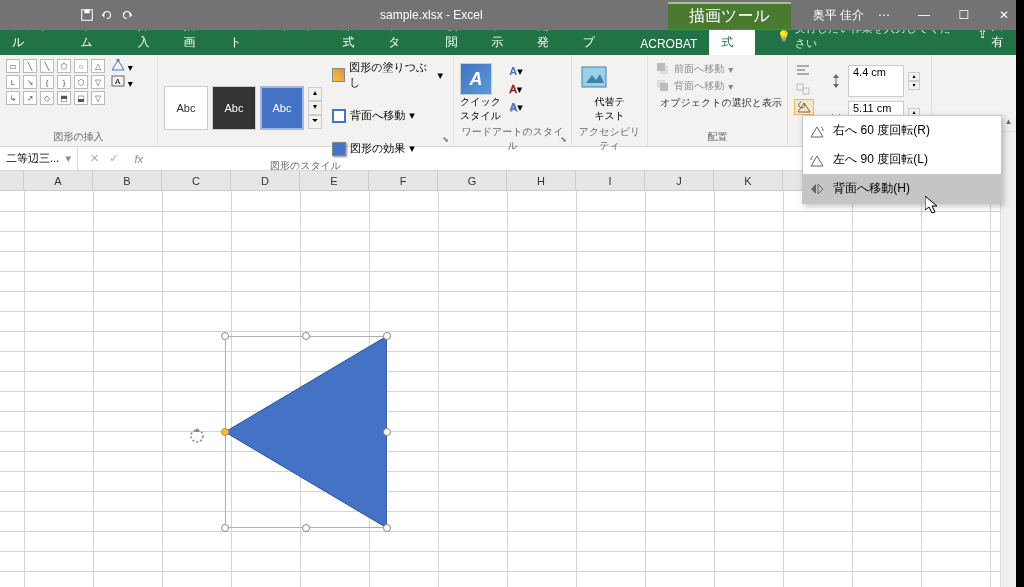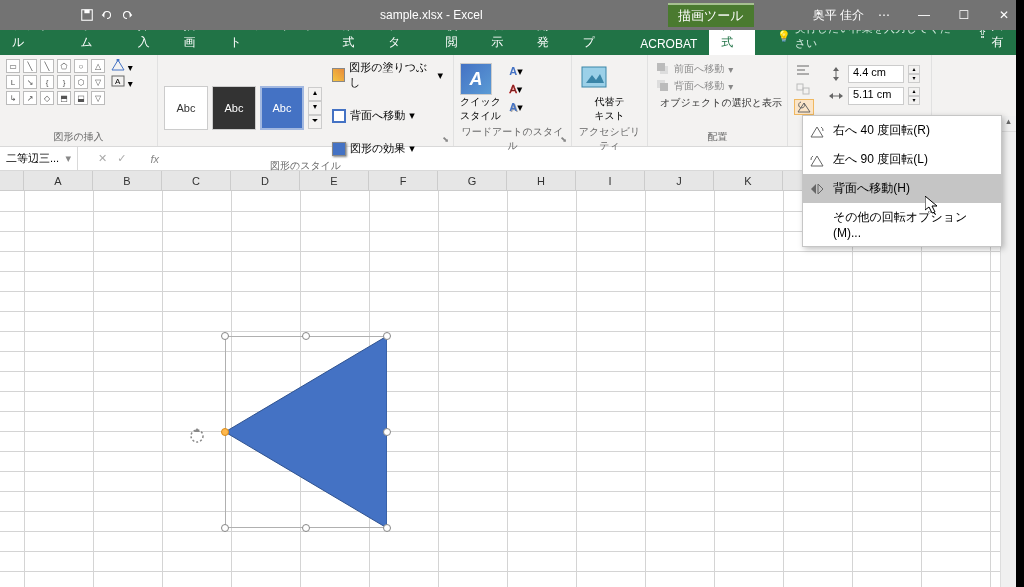--- a/index.html
+++ b/index.html
@@ -1,21 +1,21 @@
 <!DOCTYPE html>
 <html><head>
 <meta charset="utf-8">
 <style>
 * { margin: 0; padding: 0; box-sizing: border-box; font-family: "Yu Gothic UI", "Meiryo", sans-serif; }
 body { background: #fff; overflow: hidden; width: 1024px; height: 587px; position: relative; }
 .titlebar { background: #737373; height: 30px; display: flex; align-items: center; color: #fff; font-size: 12px; position: relative; }
 .titlebar .qat { display: flex; gap: 6px; margin-left: 80px; }
 .qat-icon { width: 14px; height: 14px; display: inline-block; }
 .titlebar .filename { position: absolute; left: 380px; }
-.titlebar .context-tab { position: absolute; left: 668px; background: #4a7a2f; padding: 2px 10px; border-top: 2px solid #a6c090; font-size: 13px; }
+.titlebar .context-tab { position: absolute; left: 668px; background: #4a7a2f; padding: 2px 21px; border-top: 2px solid #a6c090; font-size: 16px; }
 .titlebar .user { position: absolute; right: 160px; }
 .titlebar .wincontrols { position: absolute; right: 0; display: flex; }
 .winbtn { width: 40px; height: 30px; display: flex; align-items: center; justify-content: center; font-size: 12px; }
 
 .tabstrip { background: #217346; height: 25px; display: flex; align-items: flex-end; color: #fff; font-size: 12px; padding-left: 0; }
 .tabstrip .tab { padding: 4px 12px; cursor: pointer; }
 .tabstrip .tab.active { background: #fff; color: #217346; }
 .tabstrip .tellme { margin-left: 12px; padding: 4px 10px; color: #d0e8dc; font-size: 11px; display: flex; align-items: center; gap: 4px; }
 .tabstrip .share { margin-left: auto; padding: 4px 12px; display: flex; align-items: center; gap: 4px; }
 
@@ -52,25 +52,25 @@
 .arrange-group { display: flex; flex-direction: column; gap: 1px; font-size: 10px; color: #888; padding-top: 2px; }
 .arrange-item { display: flex; align-items: center; gap: 4px; padding: 1px 2px; white-space: nowrap; }
 .arrange-item.enabled { color: #333; }
 
 .align-btns { display: flex; flex-direction: column; gap: 2px; padding-top: 4px; }
 .align-btn { width: 20px; height: 16px; border: 1px solid transparent; }
 .align-btn.rotate { background: #fbe5c8; border: 1px solid #f0b860; }
 
 .size-group { display: flex; flex-direction: column; gap: 4px; padding-top: 6px; }
 .size-row { display: flex; align-items: center; gap: 4px; }
-.size-input { border: 1px solid #ccc; width: 56px; height: 18px; font-size: 11px; padding: 0 4px; background: #fff; }
+.size-input { border: 1px solid #ccc; width: 56px; height: 32px; font-size: 11px; padding: 0 4px; background: #fff; }
 .spinner { display: flex; flex-direction: column; }
 .spinner div { width: 12px; height: 9px; border: 1px solid #ccc; font-size: 6px; text-align: center; line-height: 7px; }
 
-.namebox-row { background: #fff; border-bottom: 1px solid #d9d9d9; height: 24px; display: flex; align-items: center; font-size: 11px; gap: 8px; }
+.namebox-row { background: #fff; border-bottom: 1px solid #d9d9d9; height: 24px; display: flex; align-items: center; font-size: 11px; }
 .namebox { width: 78px; border-right: 1px solid #d9d9d9; padding: 0 6px; height: 100%; display: flex; align-items: center; }
 .fx-btns { display: flex; gap: 10px; padding: 0 12px; color: #aaa; }
 .fx-label { color: #888; padding: 0 4px; font-style: italic; }
 
 .colhdr-row { background: #e6e6e6; border-bottom: 1px solid #ccc; height: 20px; display: flex; font-size: 11px; }
 .corner { width: 24px; border-right: 1px solid #ccc; background: #e6e6e6; }
 .colhdr { width: 69px; border-right: 1px solid #ccc; text-align: center; line-height: 20px; color: #333; }
 
 .grid-area { position: relative; background: #fff; flex: 1; }
 .gridlines { position: absolute; inset: 0; }
@@ -433,39 +433,36 @@
     </div>
   </div>
 </div>
 
 <div class="rotate-menu">
   <div class="mitem">
     <span class="micon"><svg width="16" height="16">
           <polygon points="2,14 8,4 14,14" fill="none" stroke="#666"></polygon>
           <path d="M12 4 A4 4 0 0 1 14 8" fill="none" stroke="#666"></path>
         </svg></span>
-    <span>右へ 40 度回転(R)</span>
+    <span>右へ 60 度回転(R)</span>
   </div>
   <div class="mitem">
     <span class="micon"><svg width="16" height="16">
           <polygon points="2,14 8,4 14,14" fill="none" stroke="#666"></polygon>
           <path d="M4 4 A4 4 0 0 0 2 8" fill="none" stroke="#666"></path>
         </svg></span>
     <span>左へ 90 度回転(L)</span>
   </div>
   <div class="mitem hover">
     <span class="micon"><svg width="16" height="16">
           <polygon points="7,3 7,13 2,8" fill="#666"></polygon>
           <polygon points="9,3 9,13 14,8" fill="none" stroke="#666"></polygon>
         </svg></span>
     <span>背面へ移動(H)</span>
   </div>
-  <div class="mitem">
-    <span>その他の回転オプション(M)...</span>
-  </div>
 </div>
 
 <svg class="cursor" width="16" height="20">
   <polygon points="0,0 0,14 4,11 7,17 10,16 7,10 12,10" fill="#fff" stroke="#000" stroke-width="1"></polygon>
 </svg>
 
 <div class="scrollbar-v">
   <div class="scroll-up">▴</div>
 </div>
 

